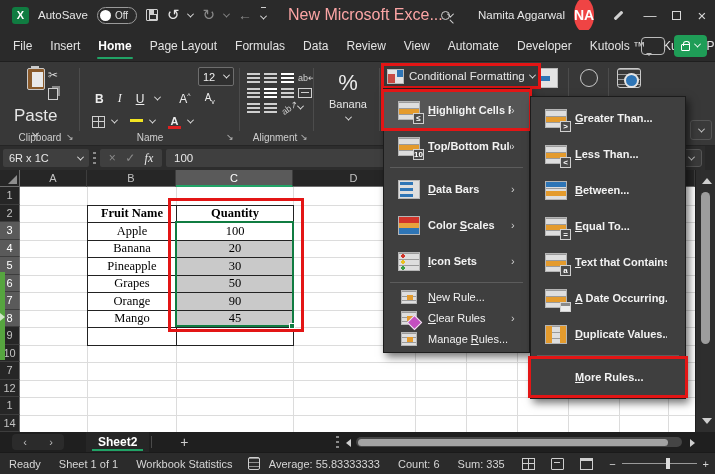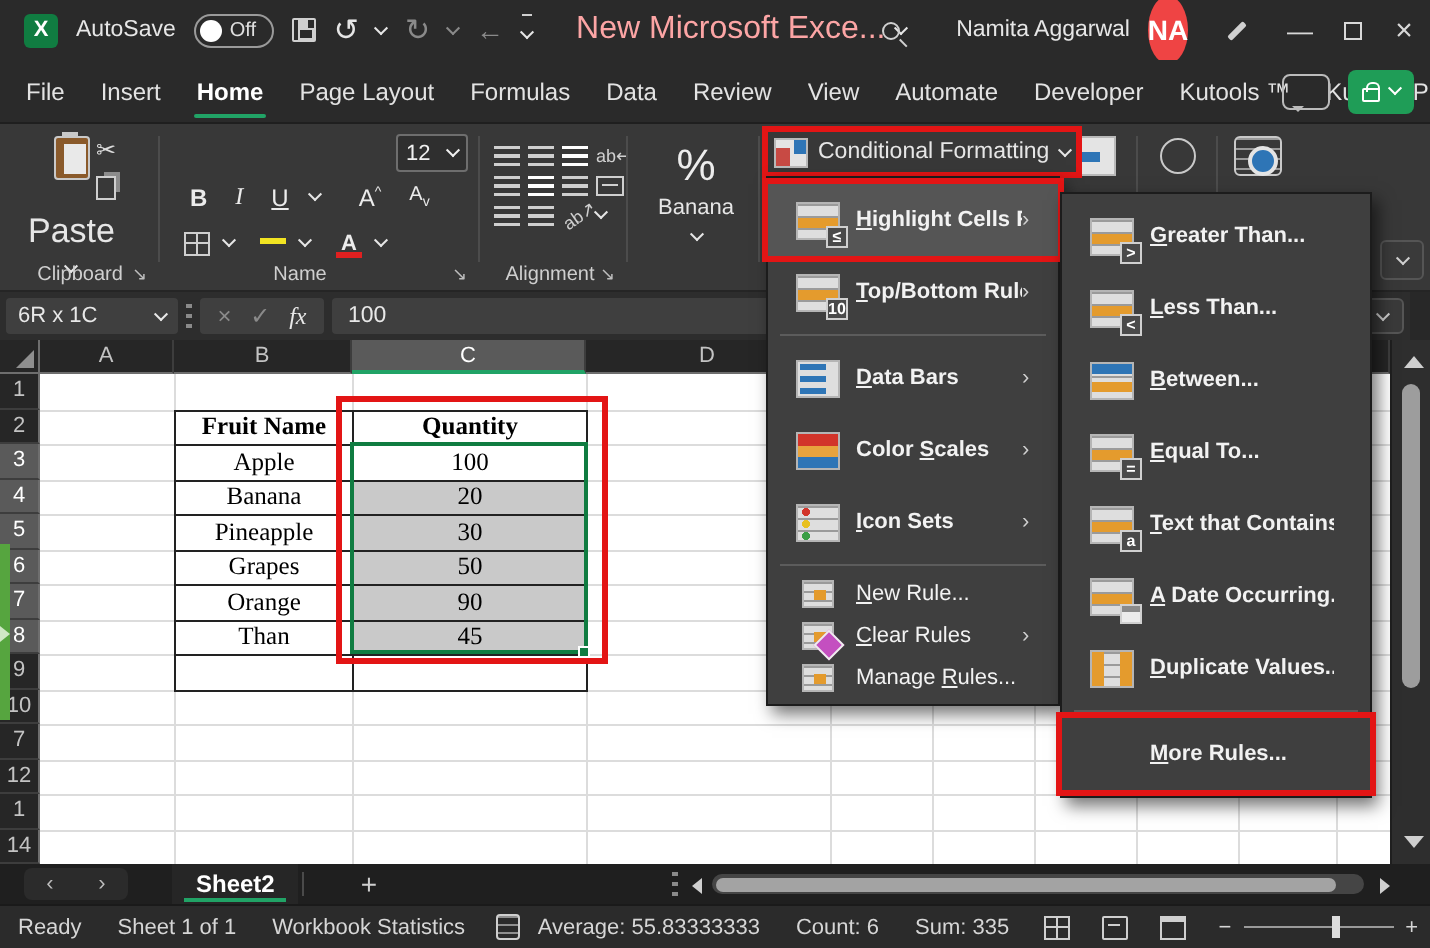--- a/index.html
+++ b/index.html
@@ -373,21 +373,21 @@
         <div class="cell">Apple</div>
         <div class="cell">100</div>
         <div class="cell">Banana</div>
         <div class="cell selfill">20</div>
         <div class="cell">Pineapple</div>
         <div class="cell selfill">30</div>
         <div class="cell">Grapes</div>
         <div class="cell selfill">50</div>
         <div class="cell">Orange</div>
         <div class="cell selfill">90</div>
-        <div class="cell">Than</div>
+        <div class="cell">Mango</div>
         <div class="cell selfill">45</div>
         <div class="cell"></div>
         <div class="cell"></div>
       </div>
 
     <div id="selrange"></div>
     <div id="fillhandle"></div>
 
     <div class="redbox" style="left:168px;top:28px;width:136px;height:134px"></div>
   </div>

